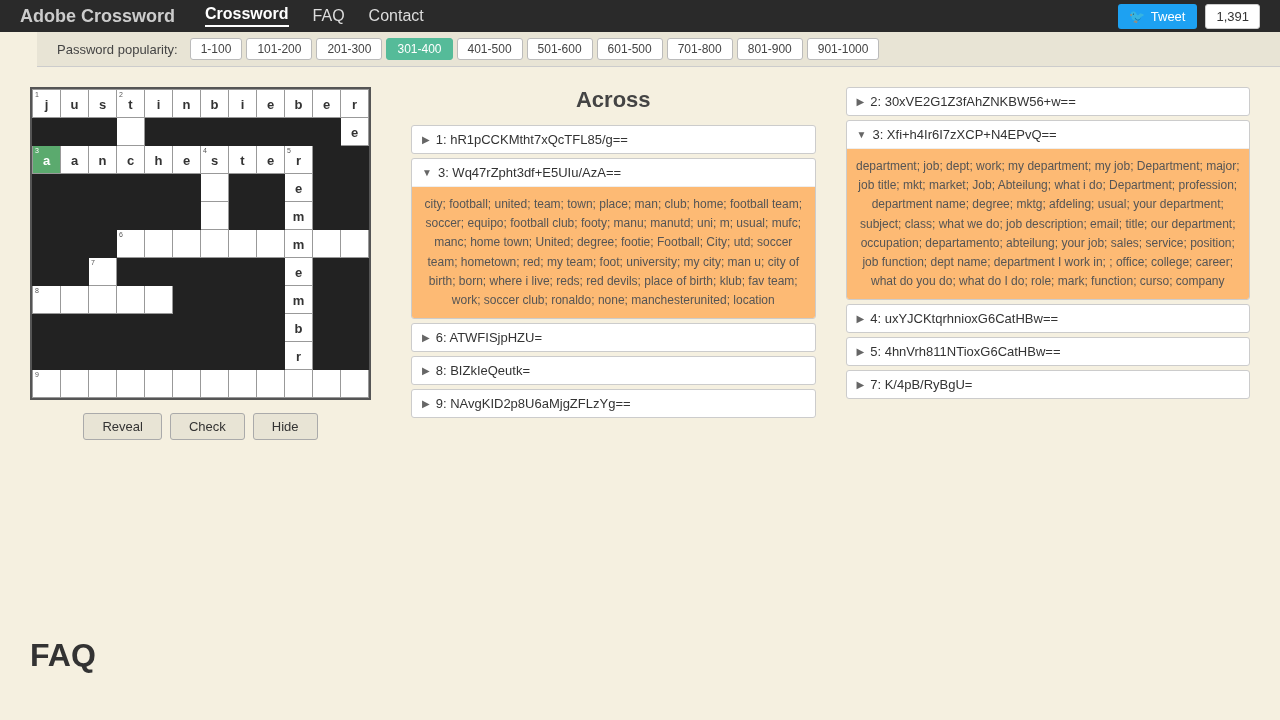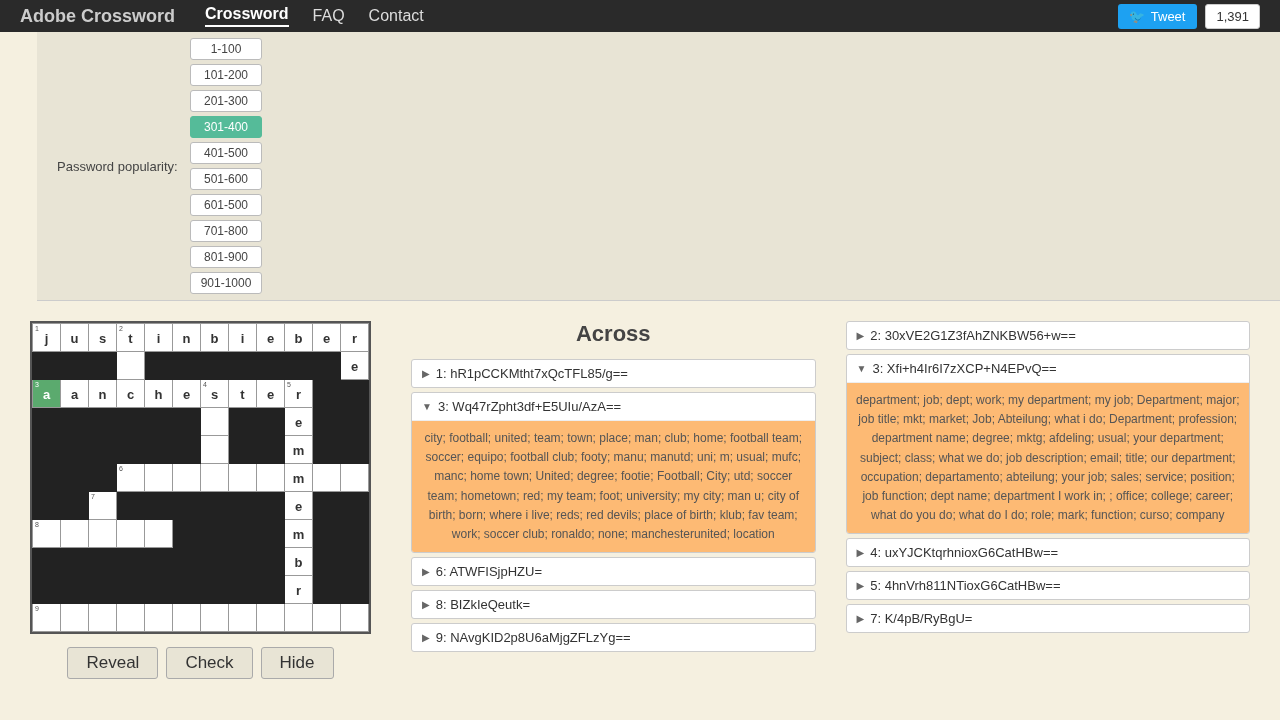--- a/index.html
+++ b/index.html
@@ -45,21 +45,21 @@
     .pop-bar {
       background: #e8e4d5;
       border-bottom: 1px solid #ccc;
       padding: 6px 20px;
       display: flex;
       align-items: center;
       gap: 8px;
       margin-left: 37px;
     }
     .pop-label { font-size: 13px; color: #444; margin-right: 4px; }
-    .pop-tabs { display: flex; gap: 4px; flex-direction: column; }
+    .pop-tabs { display: flex; gap: 4px; }
     .pop-tab {
       padding: 3px 10px;
       border: 1px solid #bbb;
       border-radius: 3px;
       background: #fff;
       font-size: 12px;
       cursor: pointer;
       color: #444;
     }
     .pop-tab.active { background: #5b9; color: #fff; border-color: #5b9; }
@@ -111,21 +111,21 @@
       display: flex;
       gap: 8px;
       justify-content: center;
     }
     .cw-btn {
       padding: 5px 18px;
       border: 1px solid #aaa;
       background: #e8e4d5;
       border-radius: 3px;
       cursor: pointer;
-      font-size: 17px;
+      font-size: 13px;
       color: #333;
     }
 
     
     .clues-container {
       display: flex;
       gap: 30px;
       flex: 1;
       text-align: center;
     }

